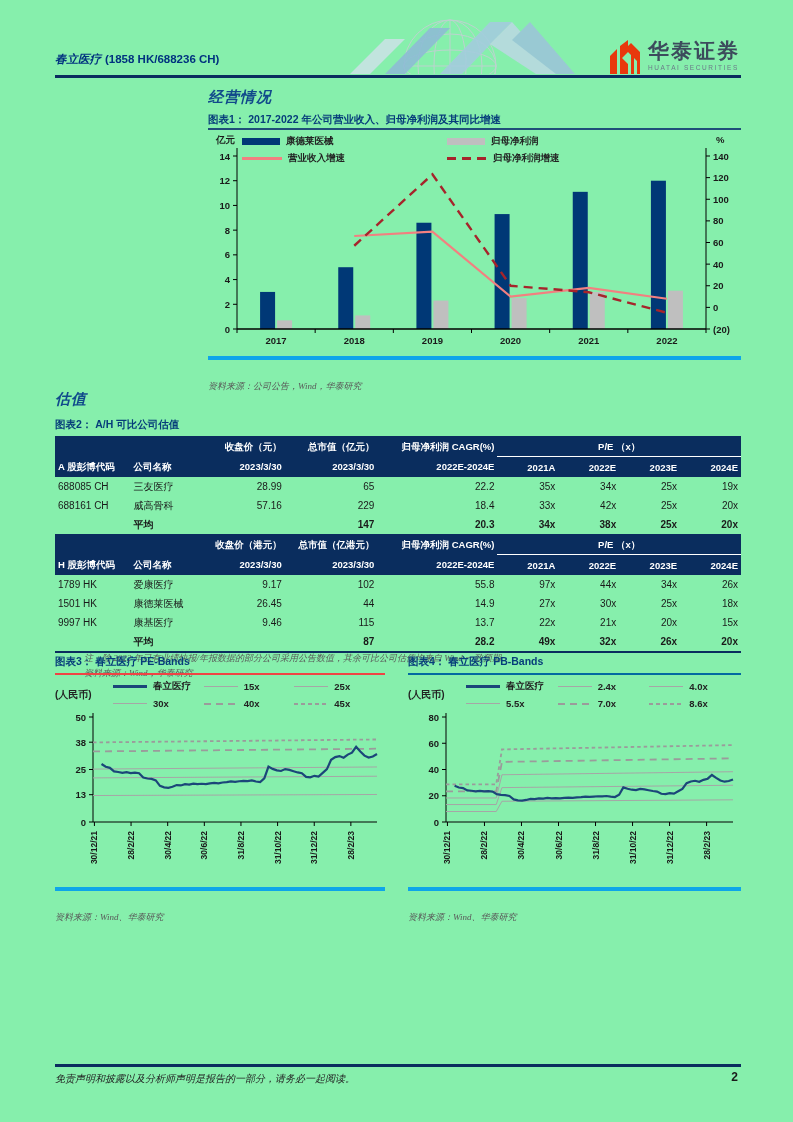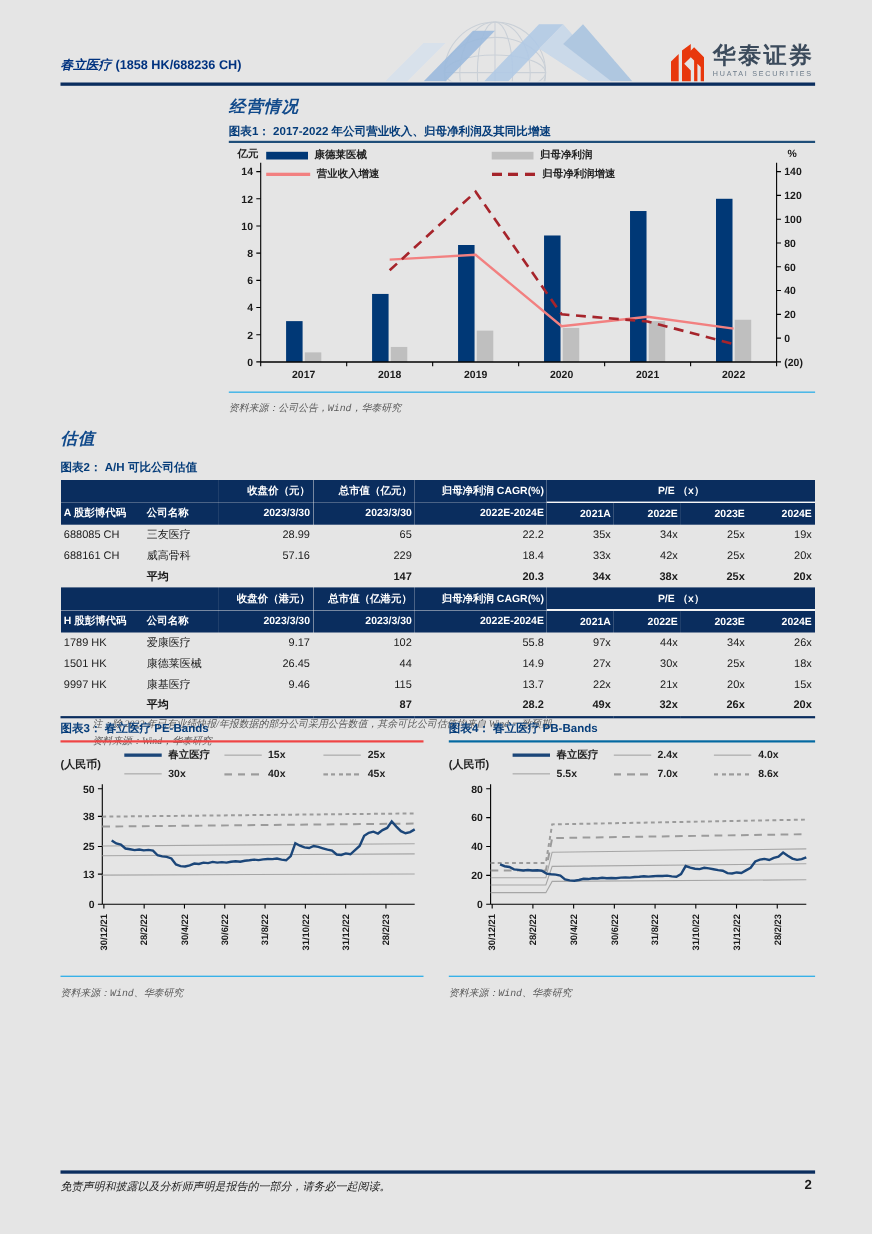--- a/index.html
+++ b/index.html
@@ -1,34 +1,34 @@
 <!DOCTYPE html>
 <html><head>
 <meta charset="utf-8">
 <style>
   html,body{margin:0;padding:0;background:#888;}
-  .page{position:relative;width:793px;height:1122px;background:#e5e5e5;margin:0 auto;
+  .page{position:relative;width:793px;height:1122px;background:#86efac;margin:0 auto;
         font-family:"Liberation Sans","DejaVu Sans",sans-serif;color:#1a1a1a;overflow:hidden;}
   .kai{font-family:"Liberation Serif","DejaVu Serif",serif;font-style:italic;}
   
   .hdr-title{position:absolute;left:55px;top:52px;font-size:11.5px;font-weight:bold;color:#00327F;}
   .hdr-title .name{font-family:"Liberation Serif","DejaVu Serif",serif;font-style:italic;margin-right:4px;}
   .hdr-rule{position:absolute;left:55px;top:75px;width:686px;height:3px;background:#0A2D5E;}
   .watermark{position:absolute;left:290px;top:14px;width:310px;height:60px;overflow:hidden;opacity:.85;}
   .logo{position:absolute;right:53px;top:40px;display:flex;align-items:flex-start;gap:6px;}
   .logo-mark{width:34px;height:34px;}
   .logo-text .cn{font-size:21px;font-weight:bold;color:#3C4B5C;letter-spacing:2px;line-height:22px;}
   .logo-text .en{font-size:6.5px;color:#6B7A89;letter-spacing:1.6px;margin-top:2px;}
   
   .sec-title{position:absolute;font-size:15px;font-weight:bold;color:#114A8B;letter-spacing:1px;
              font-family:"Liberation Serif","DejaVu Serif",serif;font-style:italic;}
   .fig-caption{position:absolute;font-size:10.5px;font-weight:bold;color:#063D7A;}
   .cap-rule{position:absolute;height:2px;background:#1F4E79;}
-  .src-block{position:absolute;border-top:1px solid #0ea5e9;padding-top:8px;
-             font-size:9px;color:#595959;font-family:Liberation Mono, monospace;}
+  .src-block{position:absolute;border-top:4px solid #0ea5e9;padding-top:20px;
+             font-size:9px;color:#595959;}
   
   svg{font-family:"Liberation Sans","DejaVu Sans",sans-serif;display:block;}
   .legend{position:absolute;display:grid;font-size:9.5px;font-weight:bold;color:#222;}
   .litem{display:flex;align-items:center;gap:6px;white-space:nowrap;}
   .sw-bar{width:38px;height:7px;}
   .sw-line{width:40px;height:3px;}
   .sw-thin{width:34px;height:1px;background:#A6A6A6;}
   .sw-thick{width:34px;height:3px;background:#1B4679;}
   .sw-dash-big{width:34px;height:2px;background:repeating-linear-gradient(90deg,#9B9B9B 0 7px,transparent 7px 12px);}
   .sw-dash-fine{width:34px;height:2px;background:repeating-linear-gradient(90deg,#9B9B9B 0 4px,transparent 4px 7px);}

